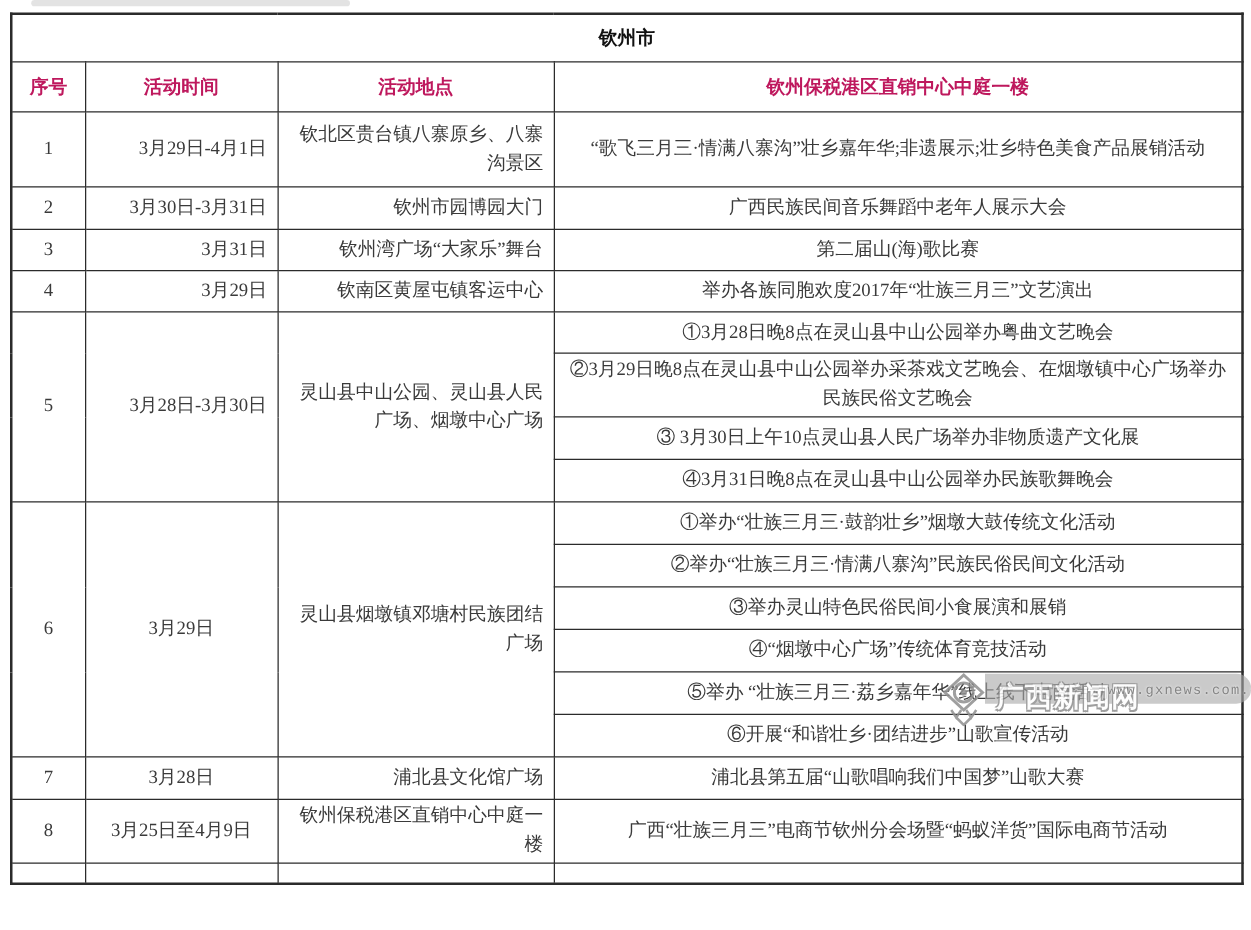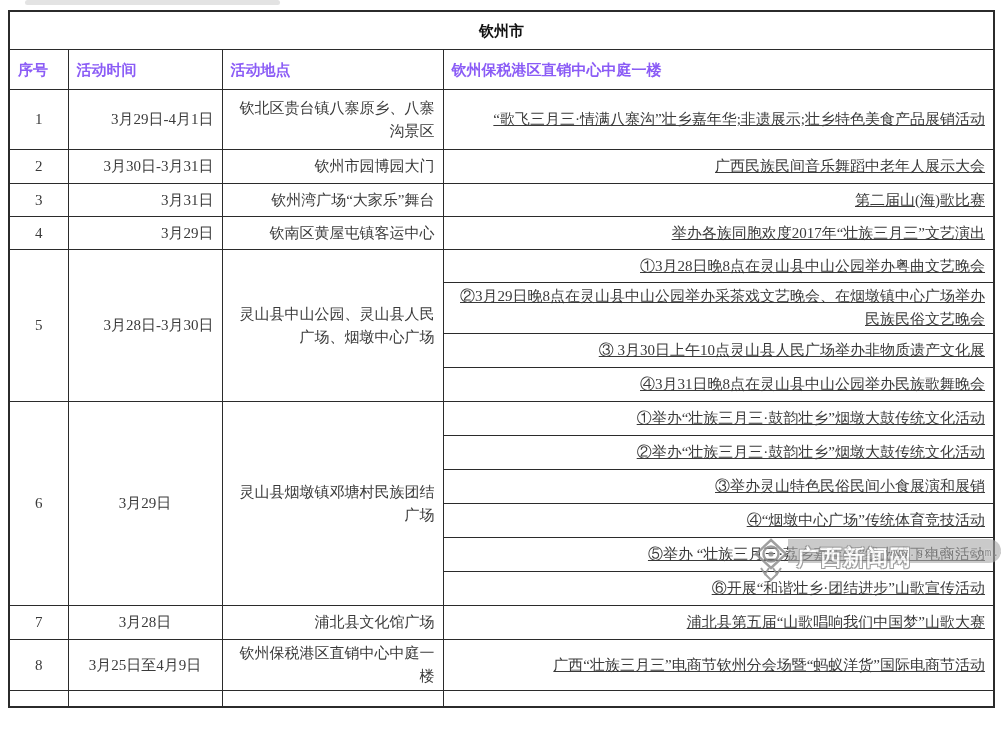--- a/index.html
+++ b/index.html
@@ -26,29 +26,29 @@
     overflow:hidden;
   }
   col.c1{width:59px;} col.c2{width:154px;} col.c3{width:221px;} col.c4{width:551px;}
   .title-cell{
     text-align:center;font-weight:bold;font-size:17px;color:#111;
     font-family:"Liberation Sans","DejaVu Sans",sans-serif;
     height:33px;
     margin-left:40px;
   }
   th{
-    font-weight:bold;font-size:15px;color:#8b5cf6;text-align:left;
+    font-weight:bold;font-size:15px;color:#be185d;text-align:center;
     font-family:"Liberation Sans","DejaVu Sans",sans-serif;
     height:35px;
   }
   .c-no{text-align:center;}
   .c-time{text-align:right;padding-left:10px;}
   .c-time.center{text-align:center;padding-left:8px;}
   .c-place{text-align:right;}
-  .c-item{text-align:right;text-decoration:underline;}
+  .c-item{text-align:center;}
   
   tr.h64{height:60px;} tr.h51{height:47px;} tr.h38{height:34px;} tr.h37{height:33px;}
   tr.partial td{height:11px;border-bottom:none;}
   
   .watermark{position:absolute;left:752px;top:530px;width:250px;height:58px;opacity:.85;pointer-events:none;}
   .wm-banner{position:absolute;left:36px;top:9px;width:213px;height:24px;background:#a9a9a9;opacity:.72;border-radius:0 12px 12px 0;}
   .wm-name{
     position:absolute;left:45px;top:13px;
     font-family:"Liberation Sans","DejaVu Sans",sans-serif;
     font-weight:bold;font-size:22px;letter-spacing:1px;color:#fdfdfd;
@@ -137,21 +137,21 @@
     <td class="c-item">④3月31日晚8点在灵山县中山公园举办民族歌舞晚会</td>
   </tr>
 
   <tr class="h38">
     <td class="c-no" rowspan="6">6</td>
     <td class="c-time center" rowspan="6">3月29日</td>
     <td class="c-place" rowspan="6">灵山县烟墩镇邓塘村民族团结广场</td>
     <td class="c-item">①举办“壮族三月三·鼓韵壮乡”烟墩大鼓传统文化活动</td>
   </tr>
   <tr class="h38">
-    <td class="c-item">②举办“壮族三月三·鼓韵壮乡”烟墩大鼓传统文化活动</td>
+    <td class="c-item">②举办“壮族三月三·情满八寨沟”民族民俗民间文化活动</td>
   </tr>
   <tr class="h38">
     <td class="c-item">③举办灵山特色民俗民间小食展演和展销</td>
   </tr>
   <tr class="h38">
     <td class="c-item">④“烟墩中心广场”传统体育竞技活动</td>
   </tr>
   <tr class="h38">
     <td class="c-item">⑤举办 “壮族三月三·荔乡嘉年华”线上线下电商活动</td>
   </tr>

